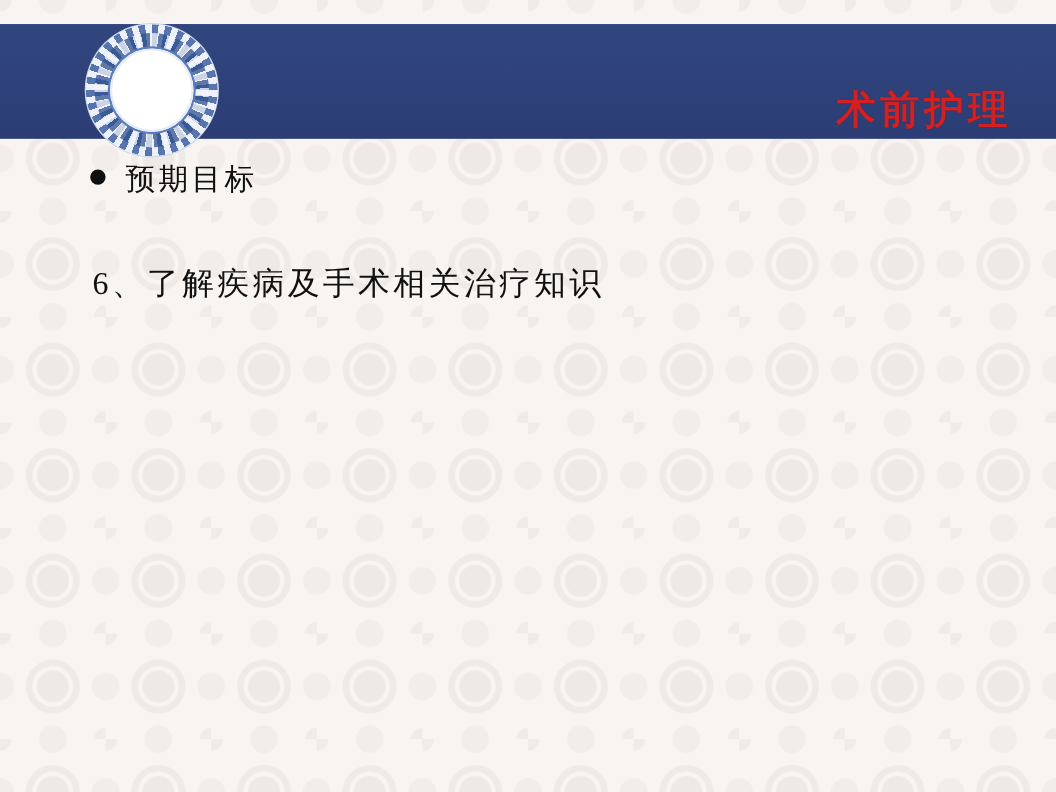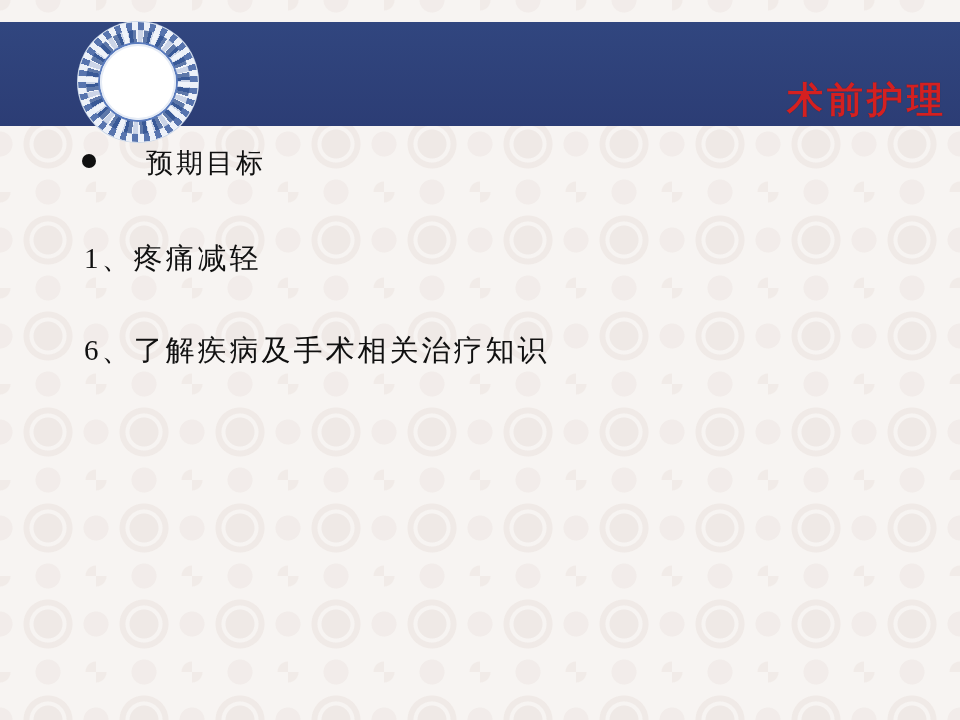--- a/index.html
+++ b/index.html
@@ -60,21 +60,21 @@
   .header-band-inner {
     position: absolute;
     left: 0;
     top: 0;
     width: 960px;
     height: 104px;
     background: linear-gradient(to bottom, #31467f 0%, #2c3d75 100%);
   }
   .header-title {
     position: absolute;
-    right: 13px;
+    right: 40px;
     top: 60px;
     font-family: "Liberation Serif", serif;
     font-size: 36px;
     font-weight: bold;
     color: #d42020;
     letter-spacing: 4px;
     text-shadow: 0 0 1px rgba(0,0,0,0.3);
     line-height: 1;
   }
 
@@ -127,21 +127,20 @@
     left: 0;
     top: 150px;
     width: 960px;
   }
   .bullet-row {
     display: flex;
     align-items: baseline;
     margin: 0 0 0 82px;
     padding: 0;
     height: 62px;
-    gap: 32px;
   }
   .bullet-dot {
     width: 14px;
     height: 14px;
     border-radius: 50%;
     background: #101010;
     display: inline-block;
     margin-right: 18px;
     flex: 0 0 auto;
     position: relative;
@@ -184,17 +183,16 @@
     <div class="emblem-inner"></div>
   </div>
 
   <div class="content">
 
     <div class="bullet-row">
       <span class="bullet-dot"></span>
       <span class="bullet-text">预期目标</span>
     </div>
 
-    <div class="list-item">1、疼痛减轻</div>
     <div class="list-item">6、了解疾病及手术相关治疗知识</div>
 
   </div>
 </div>
 
 </body></html>

